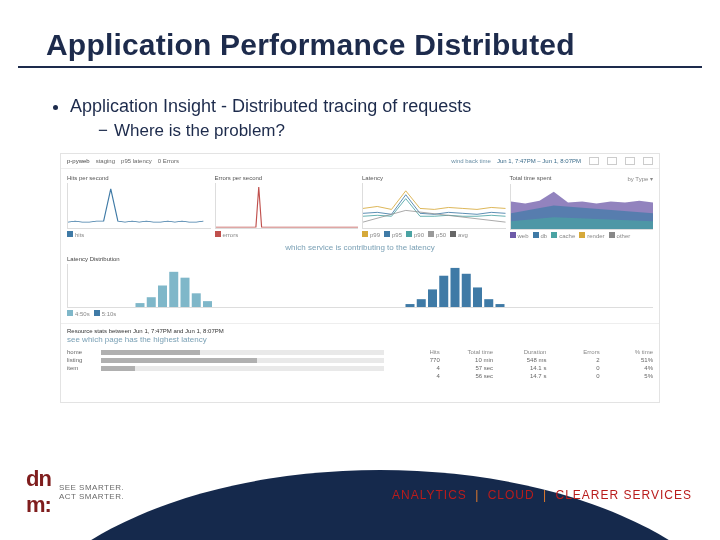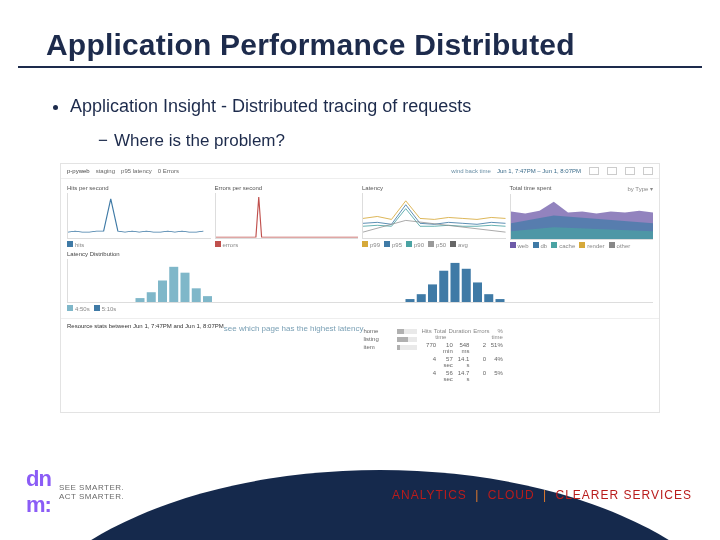--- a/index.html
+++ b/index.html
@@ -16,21 +16,21 @@
     border-bottom: 2px solid #1d2b4c;
     margin: 0 18px;
     letter-spacing: 0.2px;
   }
   .bullets {
     padding: 28px 54px 0 54px;
     color: #1d2b4c;
     font-size: 18px;
   }
   .bullets ul { list-style: disc; padding-left: 16px; }
-  .sub { font-size: 17px; padding-left: 28px; margin-top: 14px; }
+  .sub { font-size: 17px; padding-left: 28px; margin-top: 4px; }
   .dash { padding-right: 6px; }
 
   .screenshot {
     margin: 12px 60px 0 60px;
     border: 1px solid #e3e3e3;
     background: #fff;
     height: 250px;
     font-size: 6px;
     color: #666;
     position: relative;
@@ -80,21 +80,21 @@
   .histplot {
     height: 44px; position:relative;
     border-left:1px solid #ddd; border-bottom:1px solid #ddd;
   }
   .histplot svg { position:absolute; inset:0; width:100%; height:100%; }
   .hist-legend { display:flex; gap:4px; margin-top:2px; color:#888; }
 
   .resource {
     border-top: 1px solid #eee;
     padding: 4px 6px 6px 6px;
-    display:flex; flex-direction:row;
+    display:flex; flex-direction:column;
   }
   .res-head { color:#333; }
   .res-sub { color:#7aa0b5; font-size:8px; margin-top:1px; }
   .res-grid {
     margin-top: 4px;
     display:flex; gap: 4px;
   }
   .res-left { flex: 1.2; }
   .res-right { flex: 1; }
   .res-row {
@@ -125,21 +125,21 @@
   .services .sep { color:#e07a2e; padding: 0 4px; }
   .svc-a { color:#b91c1c; }
   .logo {
     position:absolute; left: 26px; bottom: 22px;
     display:flex; align-items:center; gap: 8px;
   }
   .logo-mark {
     font-weight: 900; font-size: 22px; color:#15294c;
     letter-spacing:-1px;
   }
-  .logo-mark .lm { color:#8b5cf6; }
+  .logo-mark .lm { color:#7f1d1d; }
   .logo-tag { font-size: 8px; color:#6a6a6a; line-height:1.15; letter-spacing:0.5px; }
 </style>
 </head>
 <body>
 
 <h1 class="title">Application Performance Distributed</h1>
 
 <div class="bullets">
   <ul>
     <li>
@@ -228,20 +228,21 @@
       <div class="mini-legend">
         <span><span class="sw" style="background:#6d5aa8"></span><span>web</span></span>
         <span><span class="sw" style="background:#3f7aa6"></span><span>db</span></span>
         <span><span class="sw" style="background:#4aa3a3"></span><span>cache</span></span>
         <span><span class="sw" style="background:#d6a93a"></span><span>render</span></span>
         <span><span class="sw" style="background:#888"></span><span>other</span></span>
       </div>
     </div>
   </div>
 
+  <div class="qtext">which service is contributing to the latency</div>
 
   <div class="histrow">
     <div style="flex:1">
       <div class="hist-title">Latency Distribution</div>
       <div class="histplot">
         <svg viewBox="0 0 260 44" preserveAspectRatio="none">
           <g fill="#7fb7c9">
             <rect x="30" y="40" width="4" height="4"></rect>
               <rect x="35" y="34" width="4" height="10"></rect>
             <rect x="40" y="22" width="4" height="22"></rect>

